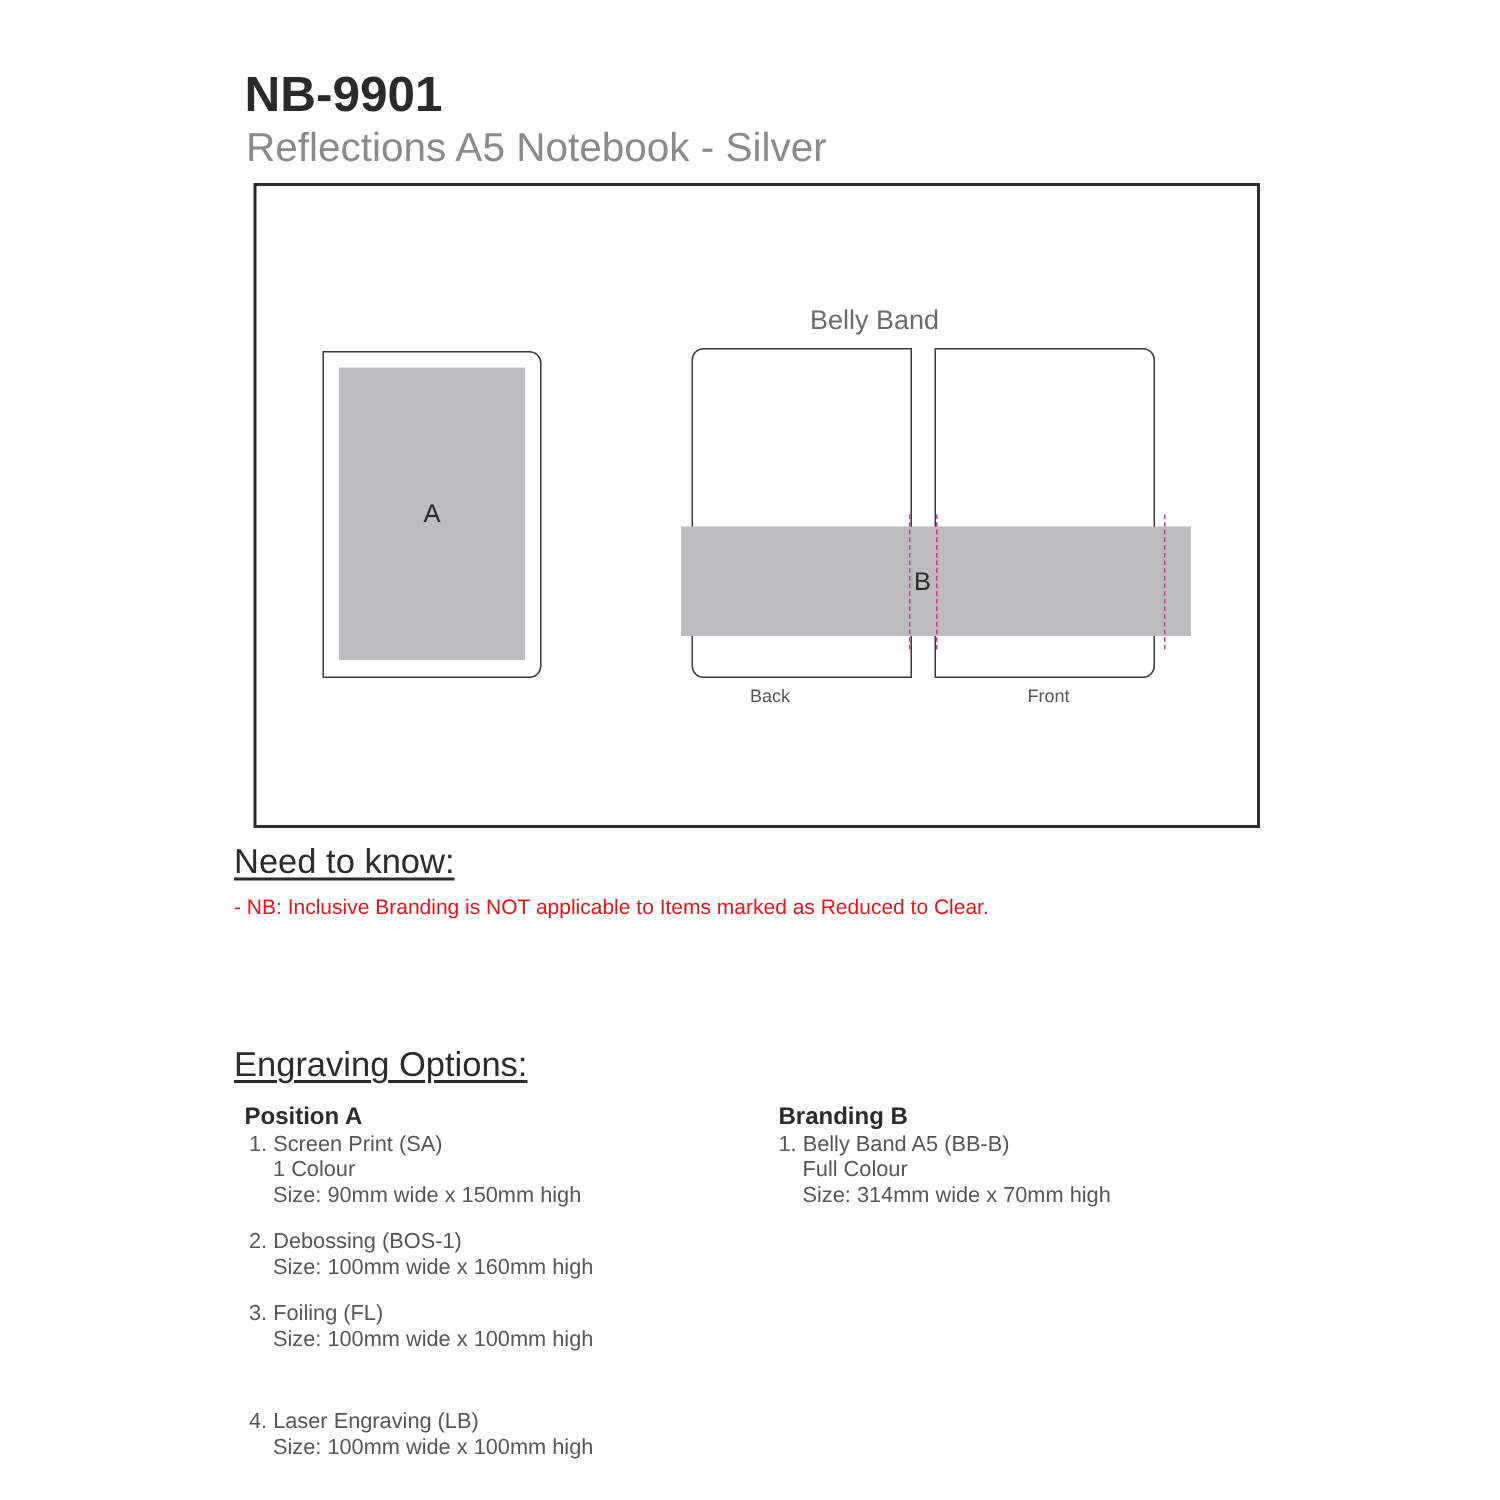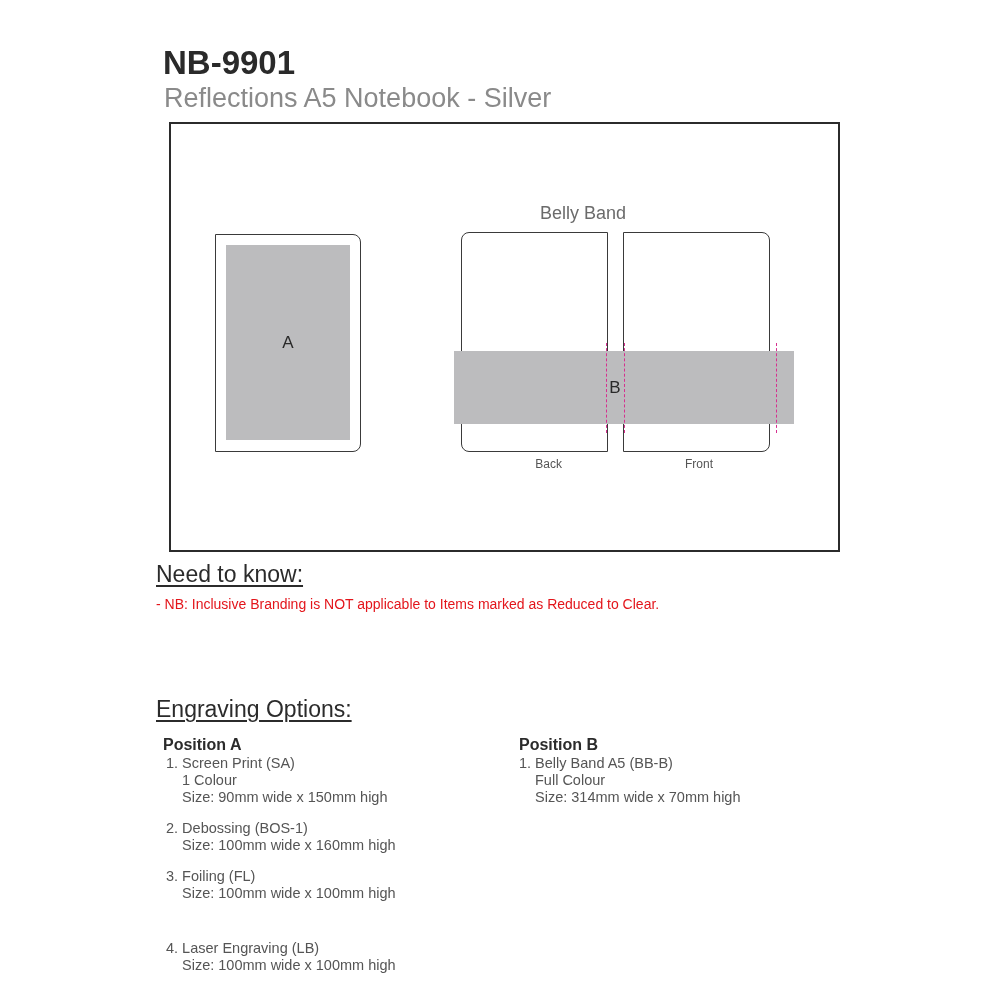--- a/index.html
+++ b/index.html
@@ -61,21 +61,21 @@
       width: 0; border-left: 1px dashed #d6308f;
     }
     #guide-1 { left: 606px; top: 343px; height: 90px; }
     #guide-2 { left: 624px; top: 343px; height: 90px; }
     #guide-3 { left: 776px; top: 343px; height: 90px; }
     #label-b {
       left: 603px; top: 378px; width: 24px; text-align: center;
       font-size: 17px; color: #2a2a2a;
     }
     #label-back {
-      left: 500px; top: 457px; width: 62px; text-align: right;
+      left: 500px; top: 457px; width: 62px; text-align: left;
       font-size: 12px; color: #555555;
     }
     #label-front {
       left: 668px; top: 457px; width: 62px; text-align: center;
       font-size: 12px; color: #555555;
     }
 
     .section-heading {
       font-size: 23px; font-weight: normal; color: #2b2b2b;
       text-decoration: underline; text-underline-offset: 3px;
@@ -139,18 +139,18 @@
 </div>
 <div class="abs opt" style="left:166px; top:868px;">
   <span class="main">3. Foiling (FL)</span>
   <span class="sub">Size: 100mm wide x 100mm high</span>
 </div>
 <div class="abs opt" style="left:166px; top:940px;">
   <span class="main">4. Laser Engraving (LB)</span>
   <span class="sub">Size: 100mm wide x 100mm high</span>
 </div>
 
-<div class="abs pos-title" id="pos-b-title">Position B</div>
+<div class="abs pos-title" id="pos-b-title">Branding B</div>
 <div class="abs opt" style="left:519px; top:755px;">
   <span class="main">1. Belly Band A5 (BB-B)</span>
   <span class="sub">Full Colour</span>
   <span class="sub">Size: 314mm wide x 70mm high</span>
 </div>
 
 </body></html>

